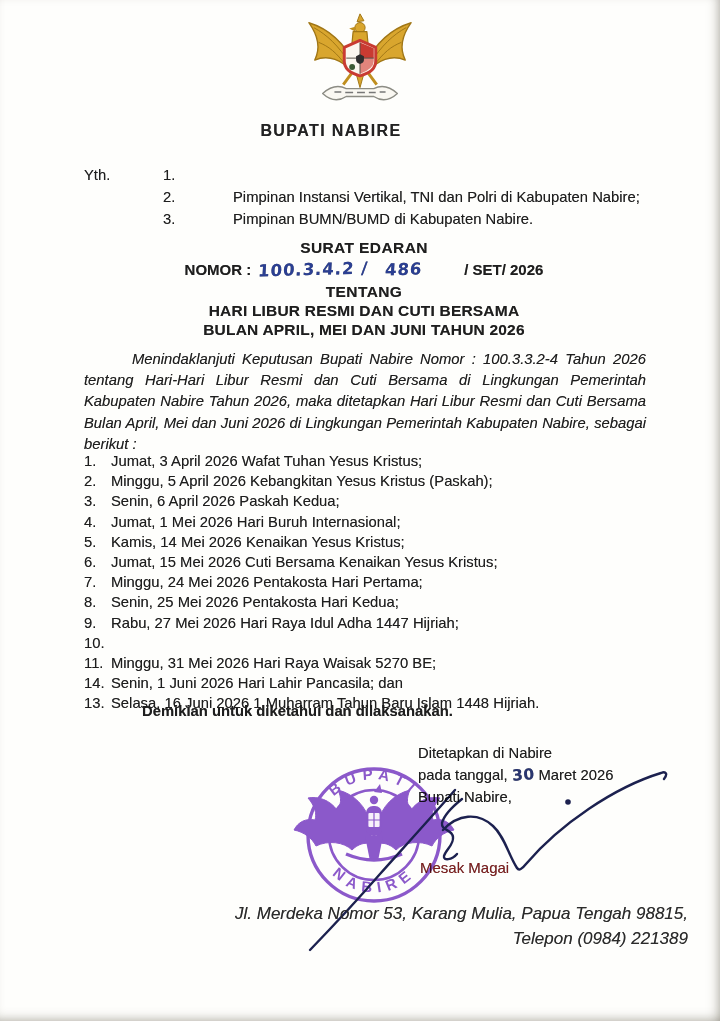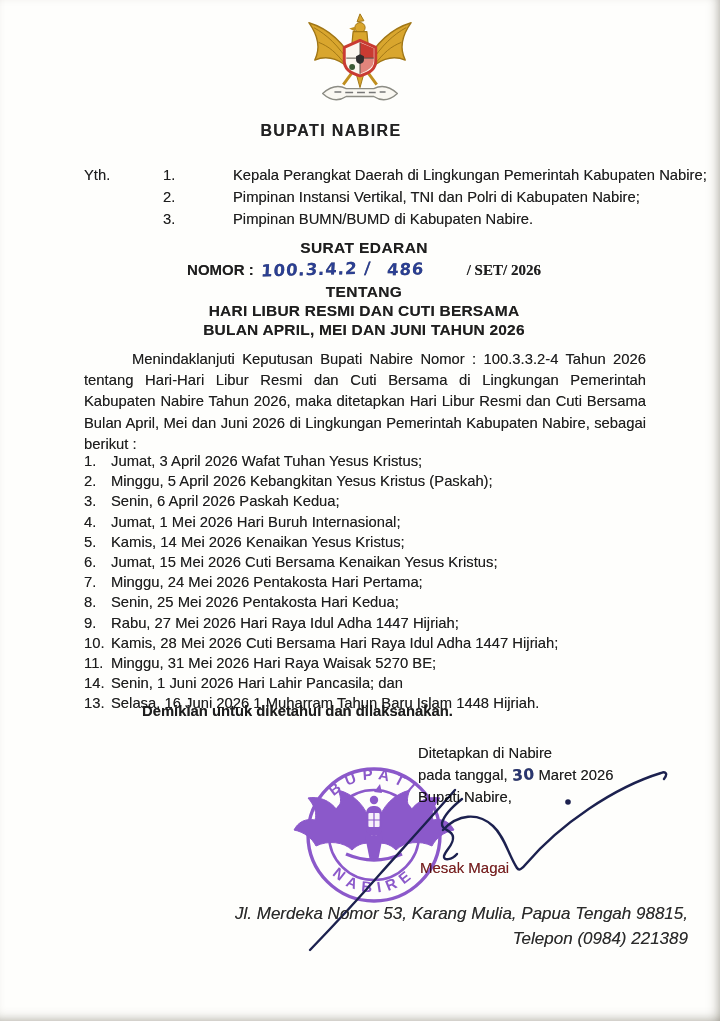--- a/index.html
+++ b/index.html
@@ -30,27 +30,27 @@
 
   
   .title-block{top:239px;left:4px;width:720px;text-align:center;}
   .doc-type{font-size:15.5px;font-weight:bold;letter-spacing:.4px;}
   .nomor-line{margin-top:3px;font-size:15px;font-weight:bold;}
   .hand{font-family:"DejaVu Sans", sans-serif;color:#2b3f92;font-weight:bold;
     font-size:16.5px;display:inline-block;transform:rotate(-1.5deg) skewX(-5deg);
     letter-spacing:1px;}
   .hand-main{margin-left:7px;}
   .hand-num{margin-left:16px;}
-  .nomor-suffix{margin-left:42px;font-family:Liberation Serif, serif;}
+  .nomor-suffix{margin-left:42px;}
   .tentang{margin-top:4px;font-size:15.5px;font-weight:bold;letter-spacing:.4px;}
   .subject{font-size:15.5px;font-weight:bold;letter-spacing:.2px;line-height:17.5px;margin-top:1px;}
 
   
   .paragraph{left:84px;top:349px;width:562px;text-align:justify;
-    text-indent:48px;font-size:14.8px;line-height:21.2px;}
+    text-indent:48px;font-size:14.8px;line-height:21.2px;font-style:italic;}
   .holiday-list{left:84px;top:453px;width:575px;font-size:14.8px;}
   .h-row{display:flex;height:20.2px;}
   .h-no{width:27px;flex:0 0 27px;}
   .closing{left:142px;top:703px;font-size:14.8px;font-weight:bold;}
 
   
   .sig-block{left:418px;top:742px;font-size:14.8px;line-height:22px;}
   .hand-date{font-family:"DejaVu Sans", sans-serif;color:#2a3670;font-weight:bold;
     display:inline-block;transform:rotate(-4deg);font-size:15.5px;letter-spacing:.5px;}
   .signer-name{left:420px;top:859px;font-size:15px;color:#7f1d1d;}
@@ -100,21 +100,20 @@
       <path d="M34 80.5 h7 M45 81 h8 M57 81 h8 M69 81 h7 M80 80.5 h6" stroke="#777" stroke-width="1.4" fill="none"></path>
     </g>
   </svg>
 
   <div class="abs office-name soft">BUPATI NABIRE</div>
 
   <div class="abs recipients soft">
     <div class="rec-line">
       <span class="salut">Yth.</span>
       <span class="rec-no">1.</span>
-      <span>Kepala Perangkat Daerah di Lingkungan Pemerintah Kabupaten Nabire;</span>
     </div>
     <div class="rec-line">
       <span class="salut"></span>
       <span class="rec-no">2.</span>
       <span>Pimpinan Instansi Vertikal, TNI dan Polri di Kabupaten Nabire;</span>
     </div>
     <div class="rec-line">
       <span class="salut"></span>
       <span class="rec-no">3.</span>
       <span>Pimpinan BUMN/BUMD di Kabupaten Nabire.</span>
@@ -165,21 +164,20 @@
     <div class="h-row">
         <span class="h-no">8.</span>
         <span>Senin, 25 Mei 2026 Pentakosta Hari Kedua;</span>
       </div>
     <div class="h-row">
         <span class="h-no">9.</span>
         <span>Rabu, 27 Mei 2026 Hari Raya Idul Adha 1447 Hijriah;</span>
       </div>
     <div class="h-row">
         <span class="h-no">10.</span>
-        <span>Kamis, 28 Mei 2026 Cuti Bersama Hari Raya Idul Adha 1447 Hijriah;</span>
       </div>
     <div class="h-row">
         <span class="h-no">11.</span>
         <span>Minggu, 31 Mei 2026 Hari Raya Waisak 5270 BE;</span>
       </div>
     <div class="h-row">
         <span class="h-no">14.</span>
         <span>Senin, 1 Juni 2026 Hari Lahir Pancasila; dan</span>
       </div>
     <div class="h-row">

